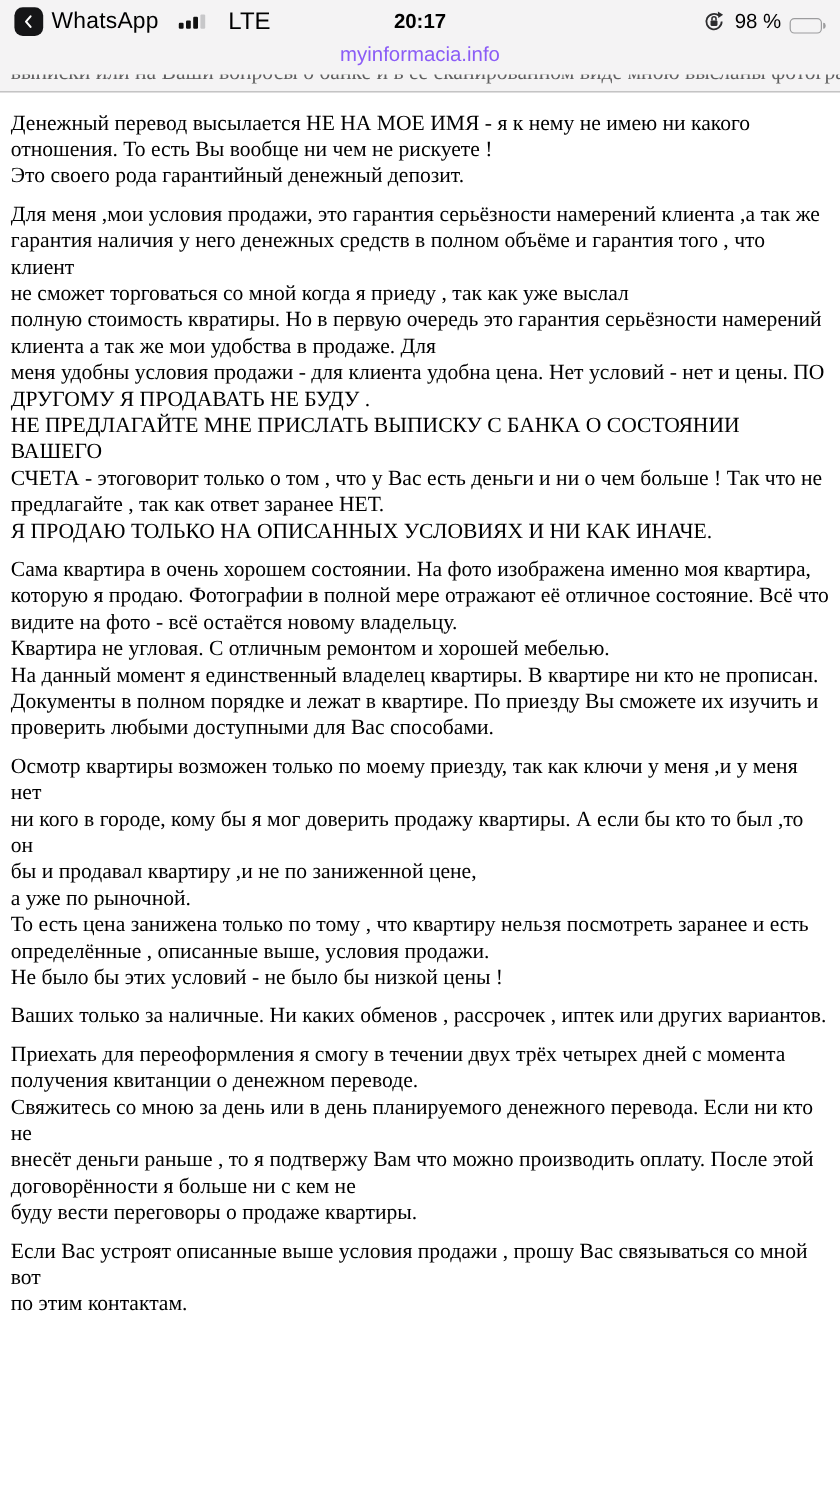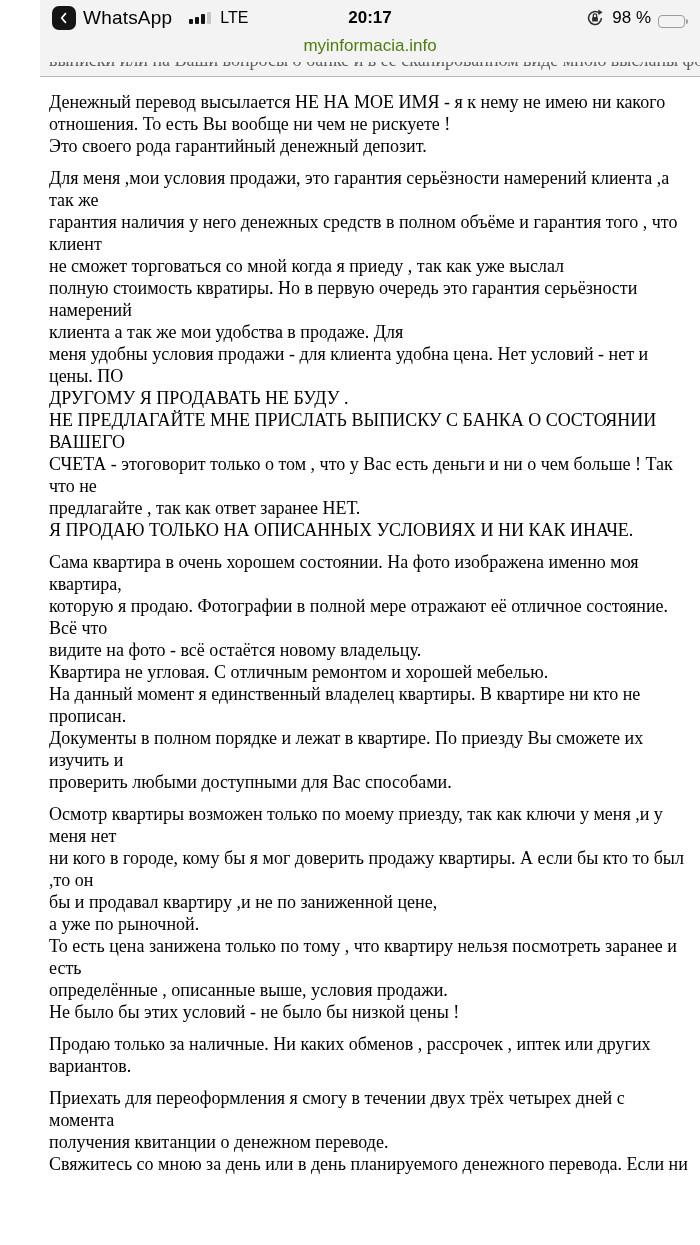--- a/index.html
+++ b/index.html
@@ -1,53 +1,53 @@
 <!DOCTYPE html>
 <html lang="ru" style="--link: #0000ee;"><head>
 <meta charset="utf-8">
 <style>
   * { margin:0; padding:0; box-sizing:border-box; }
   html,body { background:#fff; }
   .screen{
     width:700px; height:1177px; overflow:hidden; background:#fff;
-    font-family:"Liberation Serif", serif; color:#000; position:relative;padding-left:40px;
+    font-family:"Liberation Serif", serif; color:#000; position:relative;
   }
   
   .chrome{ background:#f4f3f4; }
   .status-bar{
     height:36px; position:relative; display:flex; align-items:center;
     padding:0 12px; font-family:"Liberation Sans", sans-serif;
   }
   .sb-left{ display:flex; align-items:center; gap:9px; }
   .back-btn{ display:flex; align-items:center; gap:7px; cursor:pointer; }
   .back-square{
     width:24px; height:24px; background:#151517; border-radius:7px;
     display:flex; align-items:center; justify-content:center; flex:0 0 auto;
   }
   .back-label{ font-size:19px; color:#000; letter-spacing:.2px; }
   .signal{ display:flex; align-items:flex-end; gap:2px; margin-left:8px; height:12px; }
   .signal i{ display:block; width:4px; border-radius:1px; background:#111; }
   .signal i.off{ background:#c7c7c9; }
-  .lte{ font-size:16px; color:#000; }
+  .lte{ font-size:20px; color:#000; margin-left:10px; }
   .sb-time{
     position:absolute; left:50%; transform:translateX(-50%);
     font-size:17px; font-weight:700; color:#000;
   }
   .sb-right{ margin-left:auto; display:flex; align-items:flex-end; gap:7px; }
   .pct{ font-size:17px; color:#000; }
   .battery{ display:flex; align-items:center; }
   .batt-body{
     width:27px; height:13px; border:1px solid #9c9c9e; border-radius:4px;
     padding:1px; background:transparent;
   }
   .batt-fill{ height:100%; width:96%; border-radius:2px; background:#f5ce49; }
   .batt-nub{ width:2px; height:5px; background:#9c9c9e; border-radius:0 2px 2px 0; margin-left:1px; }
   .url-bar{
     height:26px; text-align:center; font-family:"Liberation Sans", sans-serif;
-    font-size:17px; color:#4d7c0f; cursor:pointer;
+    font-size:17px; color:#8b5cf6; cursor:pointer;
   }
   .clipped-strip{
     height:15px; overflow:hidden; border-bottom:1px solid #b9b9b9; background:#f4f3f4;
   }
   .clipped-strip .clip-text{
     font-size:18px; line-height:22px; margin-top:-13px; padding:0 9px;
     color:#3a3a3a; opacity:.8; white-space:nowrap;
   }
   
   main{ padding:0 9px; background:#fff; }
@@ -98,17 +98,17 @@
     <div class="clipped-strip">
       <div class="clip-text">выписки или на Ваши вопросы о банке и в ее сканированном виде мною высланы фотографии.</div>
     </div>
   </header>
 
   <main>
       <p>Денежный перевод высылается НЕ НА МОЕ ИМЯ - я к нему не имею ни какого<br>отношения. То есть Вы вообще ни чем не рискуете !<br>Это своего рода гарантийный денежный депозит.</p>
       <p>Для меня ,мои условия продажи, это гарантия серьёзности намерений клиента ,а так же<br>гарантия наличия у него денежных средств в полном объёме и гарантия того , что клиент<br>не сможет торговаться со мной когда я приеду , так как уже выслал<br>полную стоимость квратиры. Но в первую очередь это гарантия серьёзности намерений<br>клиента а так же мои удобства в продаже. Для<br>меня удобны условия продажи - для клиента удобна цена. Нет условий - нет и цены. ПО<br>ДРУГОМУ Я ПРОДАВАТЬ НЕ БУДУ .<br>НЕ ПРЕДЛАГАЙТЕ МНЕ ПРИСЛАТЬ ВЫПИСКУ С БАНКА О СОСТОЯНИИ ВАШЕГО<br>СЧЕТА - этоговорит только о том , что у Вас есть деньги и ни о чем больше ! Так что не<br>предлагайте , так как ответ заранее НЕТ.<br>Я ПРОДАЮ ТОЛЬКО НА ОПИСАННЫХ УСЛОВИЯХ И НИ КАК ИНАЧЕ.</p>
       <p>Сама квартира в очень хорошем состоянии. На фото изображена именно моя квартира,<br>которую я продаю. Фотографии в полной мере отражают её отличное состояние. Всё что<br>видите на фото - всё остаётся новому владельцу.<br>Квартира не угловая. С отличным ремонтом и хорошей мебелью.<br>На данный момент я единственный владелец квартиры. В квартире ни кто не прописан.<br>Документы в полном порядке и лежат в квартире. По приезду Вы сможете их изучить и<br>проверить любыми доступными для Вас способами.</p>
       <p>Осмотр квартиры возможен только по моему приезду, так как ключи у меня ,и у меня нет<br>ни кого в городе, кому бы я мог доверить продажу квартиры. А если бы кто то был ,то он<br>бы и продавал квартиру ,и не по заниженной цене,<br>а уже по рыночной.<br>То есть цена занижена только по тому , что квартиру нельзя посмотреть заранее и есть<br>определённые , описанные выше, условия продажи.<br>Не было бы этих условий - не было бы низкой цены !</p>
-      <p>Продаю только за наличные. Ни каких обменов , рассрочек , иптек или других вариантов.</p>
+      <p>Ваших только за наличные. Ни каких обменов , рассрочек , иптек или других вариантов.</p>
       <p>Приехать для переоформления я смогу в течении двух трёх четырех дней с момента<br>получения квитанции о денежном переводе.<br>Свяжитесь со мною за день или в день планируемого денежного перевода. Если ни кто не<br>внесёт деньги раньше , то я подтвержу Вам что можно производить оплату. После этой<br>договорённости я больше ни с кем не<br>буду вести переговоры о продаже квартиры.</p>
       <p>Если Вас устроят описанные выше условия продажи , прошу Вас связываться со мной вот<br>по этим контактам.</p>
     </main>
 </div>
 
 </body></html>

